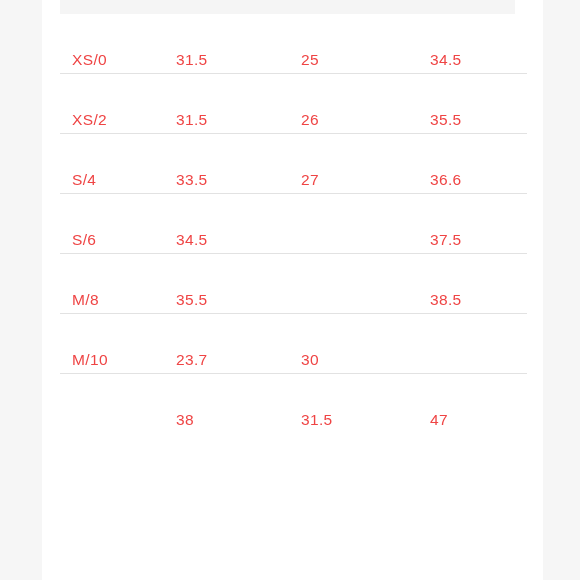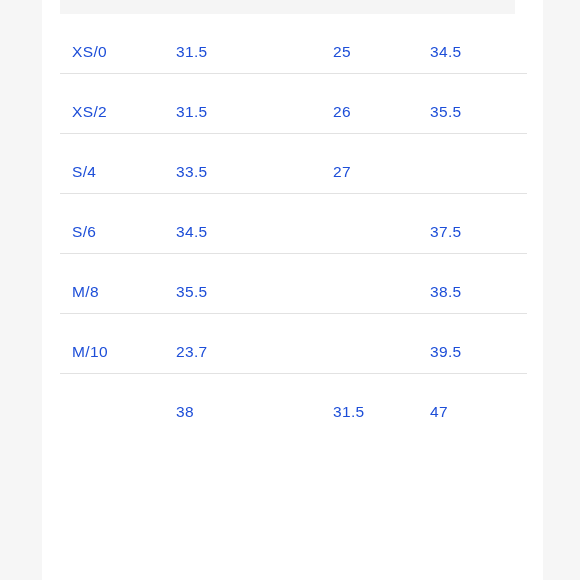--- a/index.html
+++ b/index.html
@@ -67,31 +67,31 @@
   }
   .row .cells {
     position: absolute;
     left: 0;
     top: 0;
     height: 60px;
     width: 501px;
   }
   .cell {
     position: absolute;
-    top: 8px;
+    top: 16px;
     height: 60px;
     line-height: 60px;
     font-size: 15.5px;
     letter-spacing: 0.35px;
-    color: #1d4ed8;
+    color: #ef4444;
     white-space: nowrap;
   }
   .cell.c0 { left: 30px;  width: 110px; }
   .cell.c1 { left: 134px; width: 120px; }
-  .cell.c2 { left: 259px; width: 125px; margin-left: 32px; }
+  .cell.c2 { left: 259px; width: 125px; }
   .cell.c3 { left: 388px; width: 110px; }
 
   
   .row .rule {
     position: absolute;
     left: 18px;
     right: 16px;
     bottom: 0;
     height: 1px;
     background: #e2e2e2;
@@ -134,20 +134,21 @@
           <span class="cell c3">35.5</span>
         </div>
         <div class="rule"></div>
       </div>
 
       <div class="row">
         <div class="cells">
           <span class="cell c0">S/4</span>
           <span class="cell c1">33.5</span>
           <span class="cell c2">27</span>
+          <span class="cell c3">36.6</span>
         </div>
         <div class="rule"></div>
       </div>
 
       <div class="row">
         <div class="cells">
           <span class="cell c0">S/6</span>
           <span class="cell c1">34.5</span>
           <span class="cell c3">37.5</span>
         </div>
@@ -160,21 +161,21 @@
           <span class="cell c1">35.5</span>
           <span class="cell c3">38.5</span>
         </div>
         <div class="rule"></div>
       </div>
 
       <div class="row">
         <div class="cells">
           <span class="cell c0">M/10</span>
           <span class="cell c1">23.7</span>
-          <span class="cell c3">39.5</span>
+          <span class="cell c2">30</span>
         </div>
         <div class="rule"></div>
       </div>
 
       <div class="row">
         <div class="cells">
           <span class="cell c1">38</span>
           <span class="cell c2">31.5</span>
           <span class="cell c3">47</span>
         </div>

